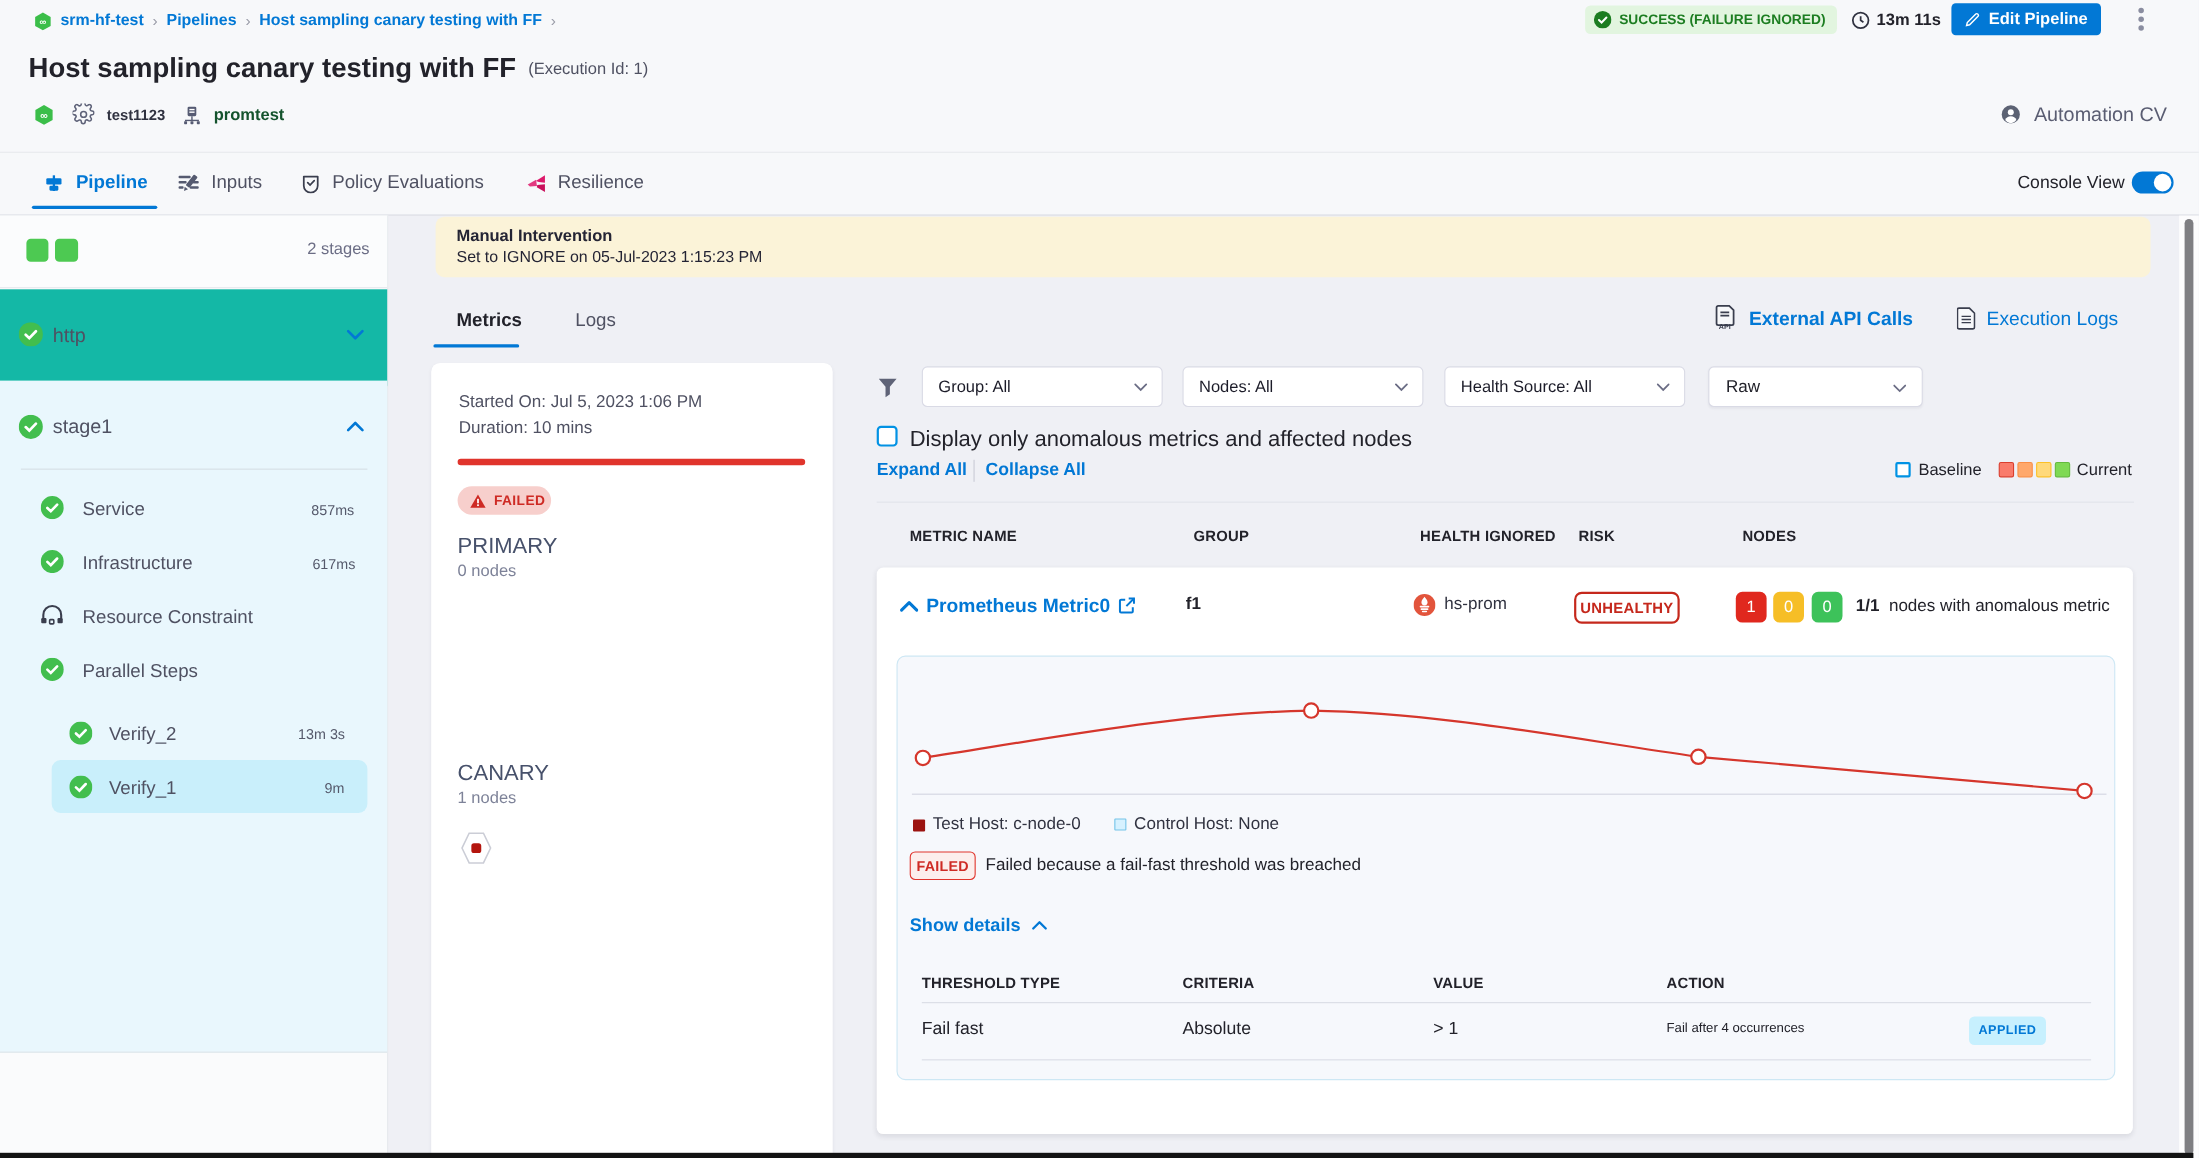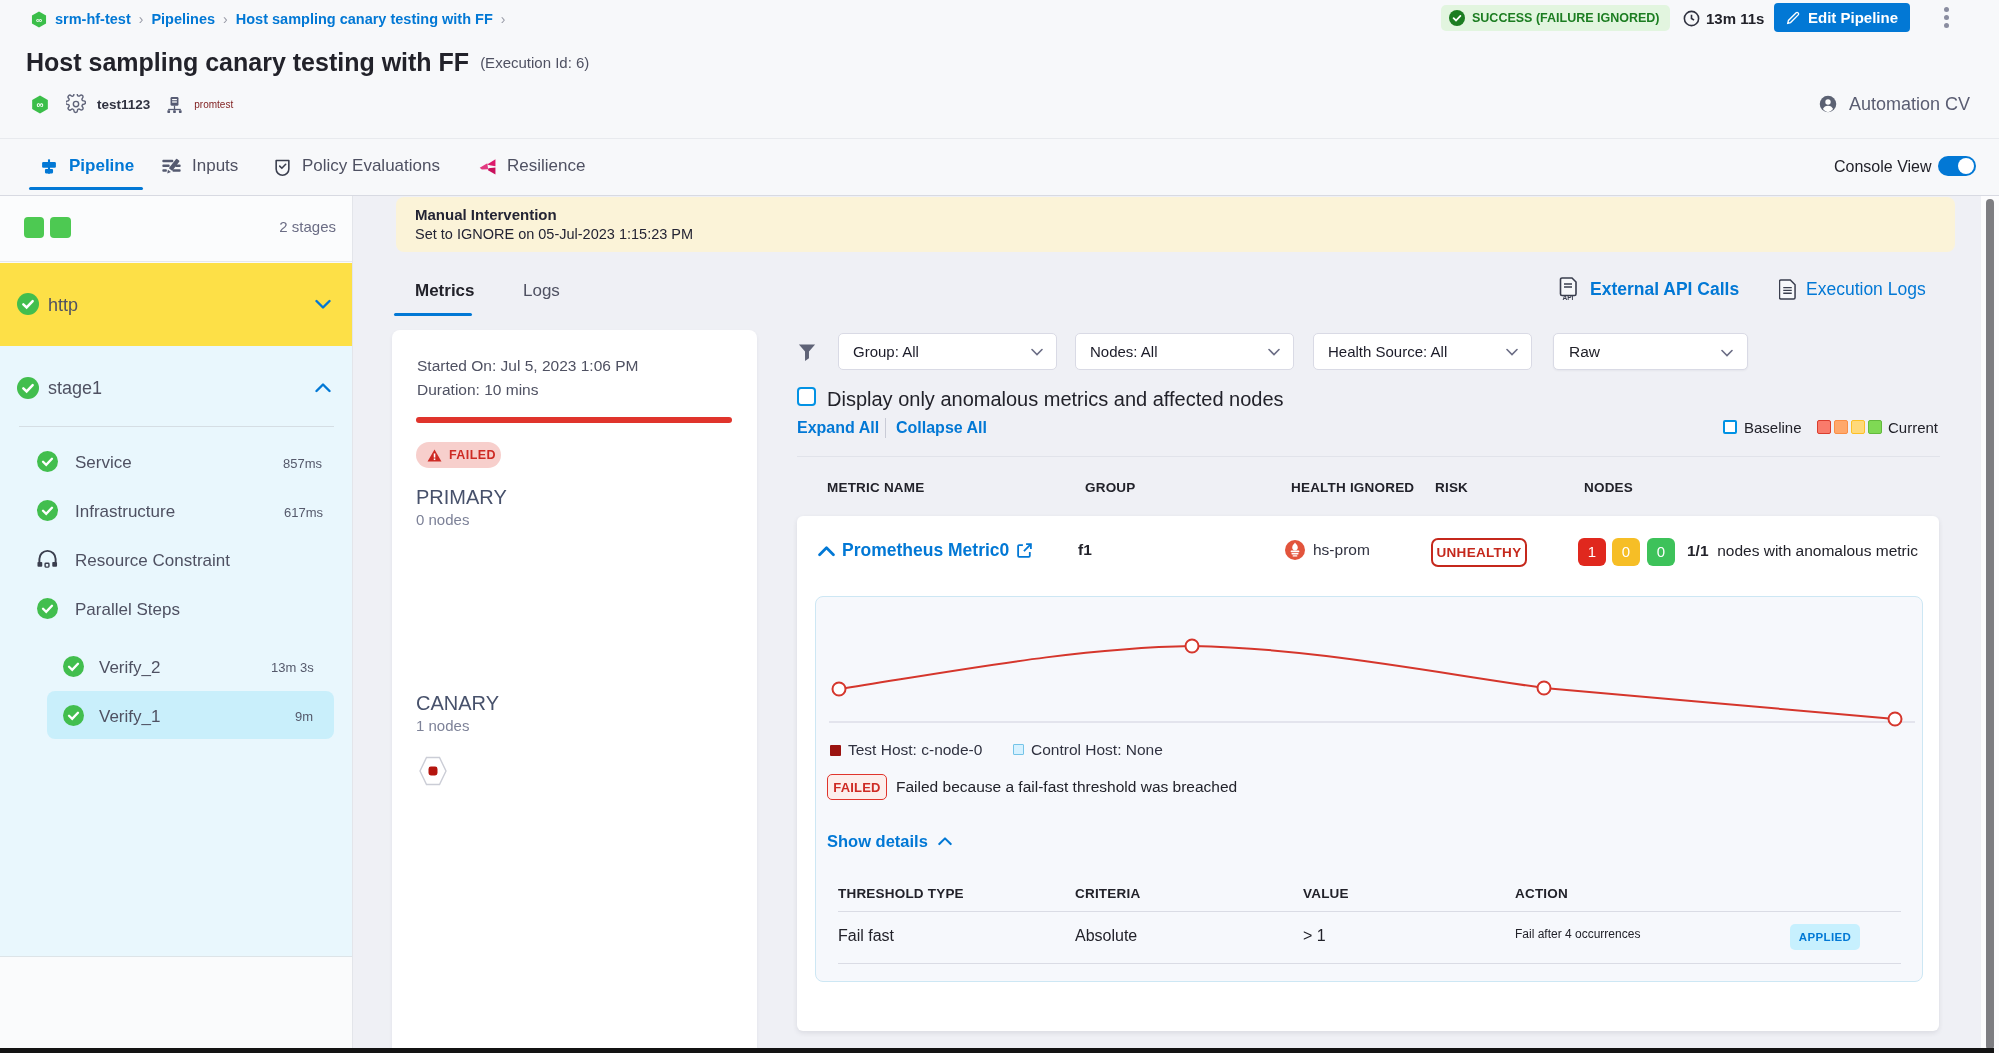--- a/index.html
+++ b/index.html
@@ -22,21 +22,21 @@
   <span style="margin-left:7px;font-size:14.5px;font-weight:bold;color:#0278D5;">srm-hf-test</span>
   <span style="margin:0 8px;color:#9A9CA8;font-size:14px;">›</span>
   <span style="font-size:14.5px;font-weight:bold;color:#0278D5;">Pipelines</span>
   <span style="margin:0 8px;color:#9A9CA8;font-size:14px;">›</span>
   <span style="font-size:14.5px;font-weight:bold;color:#0278D5;">Host sampling canary testing with FF</span>
   <span style="margin:0 8px;color:#9A9CA8;font-size:14px;">›</span>
 </div>
 
 <div class="abs flex" style="left:26px;top:46px;height:32px;">
   <span style="font-size:25px;font-weight:bold;color:#22222A;">Host sampling canary testing with FF</span>
-  <span style="margin-left:11px;font-size:15px;color:#4F5162;">(Execution Id: 6)</span>
+  <span style="margin-left:11px;font-size:15px;color:#4F5162;">(Execution Id: 1)</span>
 </div>
 
 <div class="abs flex" style="left:30px;top:92px;height:24px;">
   <svg width="20" height="21" viewBox="0 0 24 24">
       <path d="M12 1.2 21.4 6.6v10.8L12 22.8 2.6 17.4V6.6Z" fill="#3BBE49"></path>
       <text x="12" y="16.2" font-size="11.5" font-weight="bold" fill="#fff" text-anchor="middle" font-family="Liberation Sans">∞</text>
     </svg>
   <svg width="20" height="20" viewBox="0 0 24 24" style="margin-left:16px;" fill="none" stroke="#5F6379" stroke-width="1.7">
       <circle cx="12" cy="12" r="3.2"></circle>
       <path d="M19.4 13.5a1.8 1.8 0 0 0 .4 2l.1.1a2.1 2.1 0 1 1-3 3l-.1-.1a1.8 1.8 0 0 0-2-.4 1.8 1.8 0 0 0-1.1 1.7v.2a2.1 2.1 0 1 1-4.2 0v-.1a1.8 1.8 0 0 0-1.2-1.7 1.8 1.8 0 0 0-2 .4l-.1.1a2.1 2.1 0 1 1-3-3l.1-.1a1.8 1.8 0 0 0 .4-2 1.8 1.8 0 0 0-1.7-1.1h-.2a2.1 2.1 0 1 1 0-4.2h.1a1.8 1.8 0 0 0 1.7-1.2 1.8 1.8 0 0 0-.4-2l-.1-.1a2.1 2.1 0 1 1 3-3l.1.1a1.8 1.8 0 0 0 2 .4h.1a1.8 1.8 0 0 0 1.1-1.7v-.2a2.1 2.1 0 1 1 4.2 0v.1a1.8 1.8 0 0 0 1.1 1.7 1.8 1.8 0 0 0 2-.4l.1-.1a2.1 2.1 0 1 1 3 3l-.1.1a1.8 1.8 0 0 0-.4 2v.1a1.8 1.8 0 0 0 1.7 1.1h.2a2.1 2.1 0 1 1 0 4.2h-.1a1.8 1.8 0 0 0-1.7 1.1Z"></path>
@@ -45,21 +45,21 @@
   <svg width="19" height="19" viewBox="0 0 24 24" style="margin-left:15px;" fill="#565B73">
       <rect x="7" y="2.5" width="10" height="11" rx="1.6"></rect>
       <rect x="9" y="5" width="6" height="1.6" fill="#fff"></rect>
       <rect x="9" y="8" width="6" height="1.6" fill="#fff"></rect>
       <rect x="11.2" y="13.5" width="1.6" height="4.5"></rect>
       <rect x="4" y="17.5" width="16" height="1.6"></rect>
       <rect x="3" y="19.2" width="3.4" height="3.4" rx="0.7"></rect>
       <rect x="10.3" y="19.2" width="3.4" height="3.4" rx="0.7"></rect>
       <rect x="17.6" y="19.2" width="3.4" height="3.4" rx="0.7"></rect>
     </svg>
-  <span style="margin-left:10px;font-size:10px;font-weight:normal;color:#7f1d1d;">promtest</span>
+  <span style="margin-left:10px;font-size:15px;font-weight:bold;color:#14532d;">promtest</span>
 </div>
 
 <div class="abs flex" style="left:1441px;top:5px;height:26px;background:#E2F5DF;border-radius:5px;padding:0 10px 0 8px;">
   <svg width="16" height="16" viewBox="0 0 16 16">
       <circle cx="8" cy="8" r="8" fill="#1C7D21"></circle>
       <path d="M4.6 8.2 7 10.5 11.4 5.9" stroke="#fff" stroke-width="1.8" fill="none" stroke-linecap="round"></path>
     </svg>
   <span style="margin-left:7px;font-size:12.5px;font-weight:bold;color:#1C7D21;">SUCCESS (FAILURE IGNORED)</span>
 </div>
 <div class="abs flex" style="left:1683px;top:6px;height:24px;">
@@ -138,21 +138,21 @@
   <div style="position:absolute;right:2px;top:2px;width:16px;height:16px;border-radius:50%;background:#fff;"></div>
 </div>
 
 <div class="abs" id="sidebar" style="left:0;top:196px;width:353px;height:857px;background:#FAFBFC;border-right:1px solid #E3E5EA;">
   <div style="position:absolute;left:0;top:0;width:100%;height:66px;background:#FBFCFD;border-bottom:1px solid #E6E8EE;">
     <div style="position:absolute;left:24px;top:21px;width:20px;height:21px;background:#4DC952;border-radius:4px;"></div>
     <div style="position:absolute;left:50px;top:21px;width:21px;height:21px;background:#4DC952;border-radius:4px;"></div>
     <div style="position:absolute;right:16px;top:22px;font-size:15px;color:#6B6D85;">2 stages</div>
   </div>
 
-  <div style="position:absolute;left:0;top:67px;width:100%;height:88px;background:#fde047;border-bottom:1px solid #E6E8EE;">
+  <div style="position:absolute;left:0;top:67px;width:100%;height:88px;background:#14b8a6;border-bottom:1px solid #E6E8EE;">
     <svg style="position:absolute;left:17px;top:30px;" width="22" height="22" viewBox="0 0 16 16">
         <circle cx="8" cy="8" r="8" fill="#42BE4E"></circle>
         <path d="M4.6 8.2 7 10.5 11.4 5.9" stroke="#fff" stroke-width="1.8" fill="none" stroke-linecap="round"></path>
       </svg>
     <span style="position:absolute;left:48px;top:32px;font-size:18px;color:#4F5162;">http</span>
     <svg style="position:absolute;left:315px;top:36px;" width="16" height="11" viewBox="0 0 16 10">
         <path d="M1.5 1.5 8 8l6.5-6.5" stroke="#0278D5" stroke-width="2.4" fill="none" stroke-linecap="round" stroke-linejoin="round"></path>
       </svg>
   </div>
 

